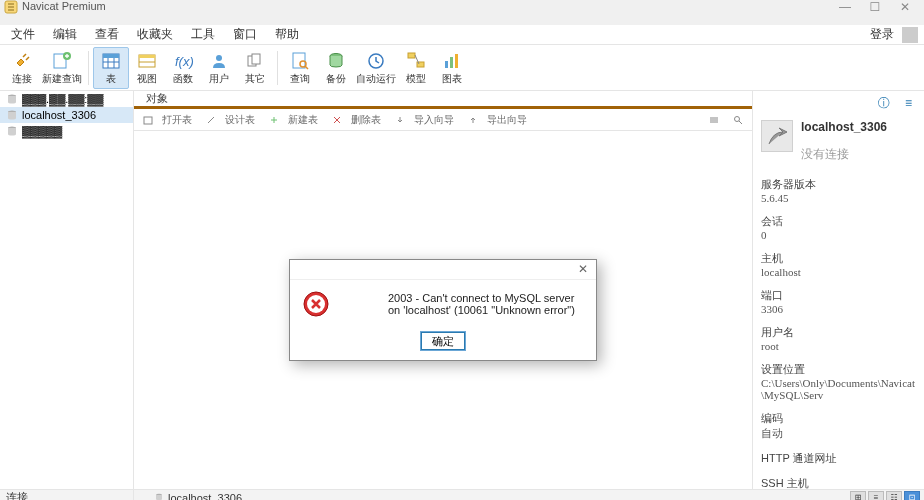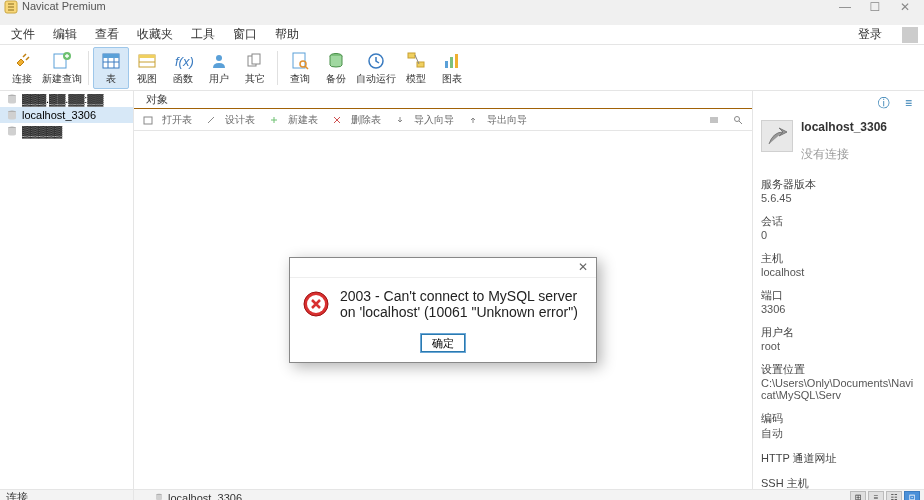--- a/index.html
+++ b/index.html
@@ -8,75 +8,75 @@
 
 .title-bar { height: 25px; background: #f0f0f0; display: flex; align-items: flex-start; padding: 0 4px; font-size: 11px; color: #555; }
 .title-bar .app-icon { width: 14px; height: 14px; margin-right: 4px; display: inline-flex; align-items: center; justify-content: center; }
 .title-bar .spacer { flex: 1; }
 .title-bar .win-btn { width: 30px; text-align: center; color: #888; font-size: 12px; cursor: default; }
 
 
 .menu-bar { height: 20px; background: #fff; display: flex; align-items: center; font-size: 12px; color: #333; border-bottom: 1px solid #e5e5e5; padding-left: 2px; }
 .menu-bar .menu-item { padding: 2px 9px; cursor: default; }
 .menu-bar .spacer { flex: 1; }
-.menu-bar .login { padding: 2px 6px; display: flex; align-items: center; gap: 20px; }
+.menu-bar .login { padding: 2px 6px; display: flex; align-items: center; gap: 8px; }
 .menu-bar .avatar { width: 16px; height: 16px; background: #ccc; }
 
 
 .toolbar { height: 46px; background: #fff; display: flex; align-items: center; border-bottom: 1px solid #e5e5e5; padding: 2px 4px; gap: 0; }
 .tool-btn { display: flex; flex-direction: column; align-items: center; justify-content: center; width: 36px; height: 42px; font-size: 10px; color: #333; cursor: default; }
 .tool-btn .ico { width: 22px; height: 22px; display: flex; align-items: center; justify-content: center; }
 .tool-btn.active { background: #d7e8f7; border: 1px solid #9ec7ea; border-radius: 2px; }
 .tool-sep { width: 1px; height: 34px; background: #e0e0e0; margin: 0 4px; }
 
 
 .main-row { display: flex; height: calc(100% - 20px - 20px - 46px - 16px); }
 
 
 .sidebar { width: 134px; border-right: 1px solid #e5e5e5; overflow: hidden; font-size: 11px; }
 .sidebar .conn { padding: 2px 6px; display: flex; align-items: center; gap: 4px; white-space: nowrap; overflow: hidden; text-overflow: ellipsis; cursor: default; }
 .sidebar .conn.sel { background: #d7e8f7; }
 .sidebar .dbico { width: 12px; height: 12px; display: inline-flex; align-items: center; justify-content: center; }
 
 
 .center { flex: 1; display: flex; flex-direction: column; background: #fff; min-width: 0; }
-.obj-header { height: 18px; border-bottom: 1px solid #a16207; font-size: 11px; display: flex; align-items: center; padding-left: 12px; color: #444; }
+.obj-header { height: 18px; border-bottom: 3px solid #a16207; font-size: 11px; display: flex; align-items: center; padding-left: 12px; color: #444; }
 .obj-toolbar { height: 22px; border-bottom: 1px solid #e5e5e5; display: flex; align-items: center; gap: 4px; padding: 0 4px; font-size: 10px; color: #6b6b6b; }
 .obj-toolbar .ob-btn { display: flex; align-items: center; gap: 9px; padding: 1px 5px; cursor: default; }
 .obj-toolbar .ob-btn .miniico { width: 10px; height: 10px; display: inline-block; }
 .obj-toolbar .spacer { flex: 1; }
 .center-body { flex: 1; position: relative; }
 
 
 .info-panel { width: 172px; border-left: 1px solid #e5e5e5; font-size: 11px; color: #333; padding: 4px 6px 4px 8px; overflow: hidden; }
 .info-panel .top-icons { text-align: right; font-size: 12px; color: #2a7ab0; letter-spacing: 6px; }
 .info-panel .conn-block { display: flex; gap: 8px; align-items: flex-start; margin: 8px 0 14px 0; }
 .info-panel .conn-thumb { width: 32px; height: 32px; background: #e8e8e8; display: flex; align-items: center; justify-content: center; border: 1px solid #d0d0d0; }
 .info-panel .conn-title { font-weight: bold; font-size: 12px; }
 .info-panel .conn-sub { font-size: 12px; color: #999; margin-top: 12px; }
 .info-panel .kv { margin-bottom: 10px; }
 .info-panel .kv .k { font-size: 11px; color: #444; }
-.info-panel .kv .v { font-size: 11px; color: #555; word-break: break-all; }
+.info-panel .kv .v { font-size: 11px; color: #555; word-break: break-all; font-family: Liberation Serif, serif; }
 
 
 .status-bar { height: 16px; background: #f3f3f3; border-top: 1px solid #e5e5e5; display: flex; align-items: center; font-size: 11px; color: #333; }
 .status-bar .st-left { width: 134px; padding-left: 6px; border-right: 1px solid #e5e5e5; height: 100%; display: flex; align-items: center; }
 .status-bar .st-mid { flex: 1; padding-left: 20px; display: flex; align-items: center; gap: 4px; }
 .status-bar .st-right { padding-right: 4px; display: flex; align-items: center; gap: 2px; }
 .status-bar .mini-btn { width: 16px; height: 14px; background: #e0e0e0; border: 1px solid #bbb; font-size: 8px; display: flex; align-items: center; justify-content: center; }
 .status-bar .mini-btn.active { background: #4a90d9; color: #fff; border-color: #3a7bc0; }
 
 
 .modal-overlay { position: absolute; top: 0; left: 0; right: 0; bottom: 0; display: flex; align-items: center; justify-content: center; z-index: 100; }
 .err-dialog { width: 308px; background: #fff; border: 1px solid #888; box-shadow: 4px 4px 14px rgba(0,0,0,0.3); font-size: 11px; }
 .err-dialog .dlg-title { height: 20px; background: #fff; display: flex; align-items: center; justify-content: flex-end; padding: 0 5px; border-bottom: 1px solid #eee; }
 .err-dialog .dlg-close { width: 16px; height: 16px; text-align: center; color: #666; cursor: default; font-size: 12px; }
 .err-dialog .dlg-body { padding: 10px 12px 8px 12px; display: flex; align-items: center; gap: 10px; }
 .err-dialog .err-ico { width: 28px; height: 28px; flex-shrink: 0; }
-.err-dialog .dlg-msg { font-size: 14px; color: #222; }
+.err-dialog .dlg-msg { font-size: 11px; color: #222; margin-left: 48px; }
 .err-dialog .dlg-btns { padding: 6px 0 10px 0; text-align: center; }
 .err-dialog .ok-btn { width: 44px; height: 18px; font-size: 11px; border: 1px solid #2a7ab0; background: #fff; outline: 1px solid #6ba7d6; cursor: default; }
 </style>
 </head>
 <body>
 
 <div class="title-bar">
   <span class="app-icon">
     <svg width="14" height="14" viewBox="0 0 14 14">
         <rect x="1" y="1" width="12" height="12" rx="2" fill="#f8d77a" stroke="#caa640"></rect>

